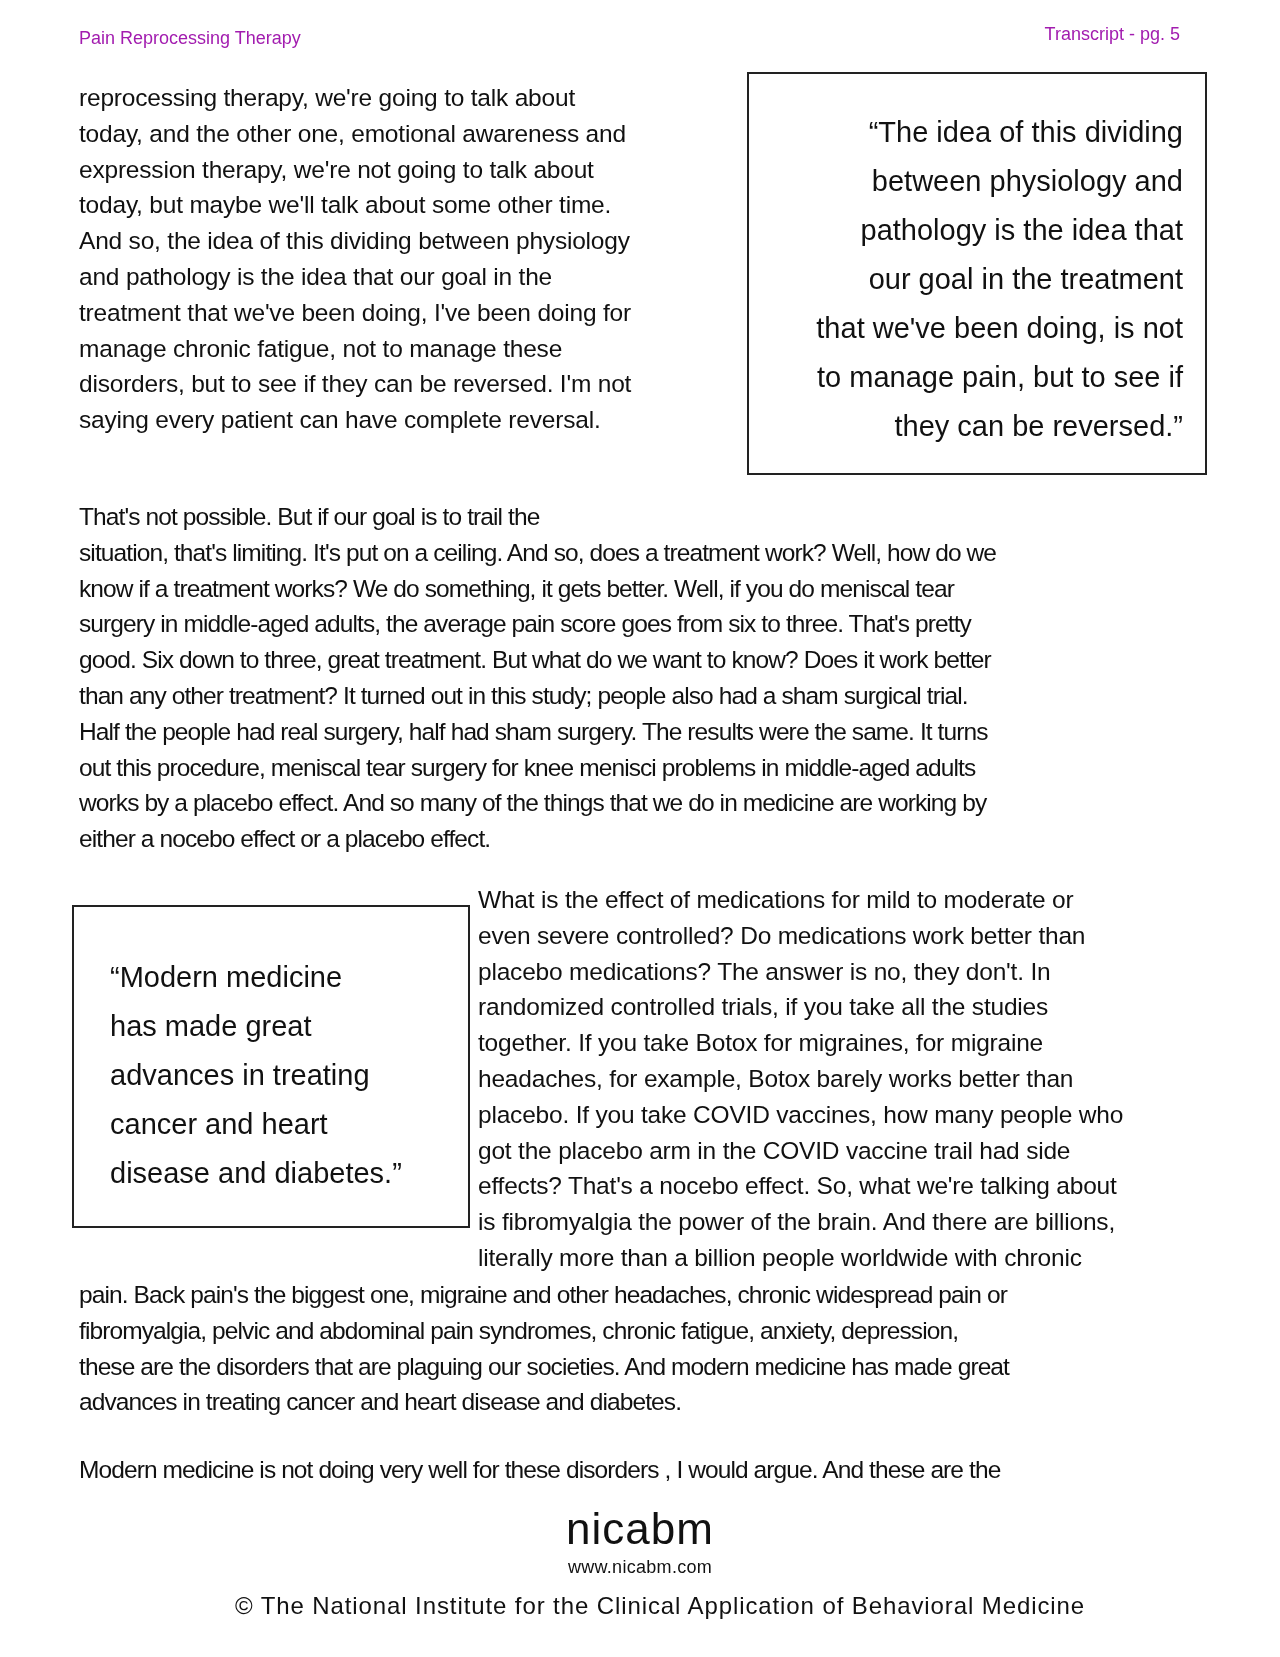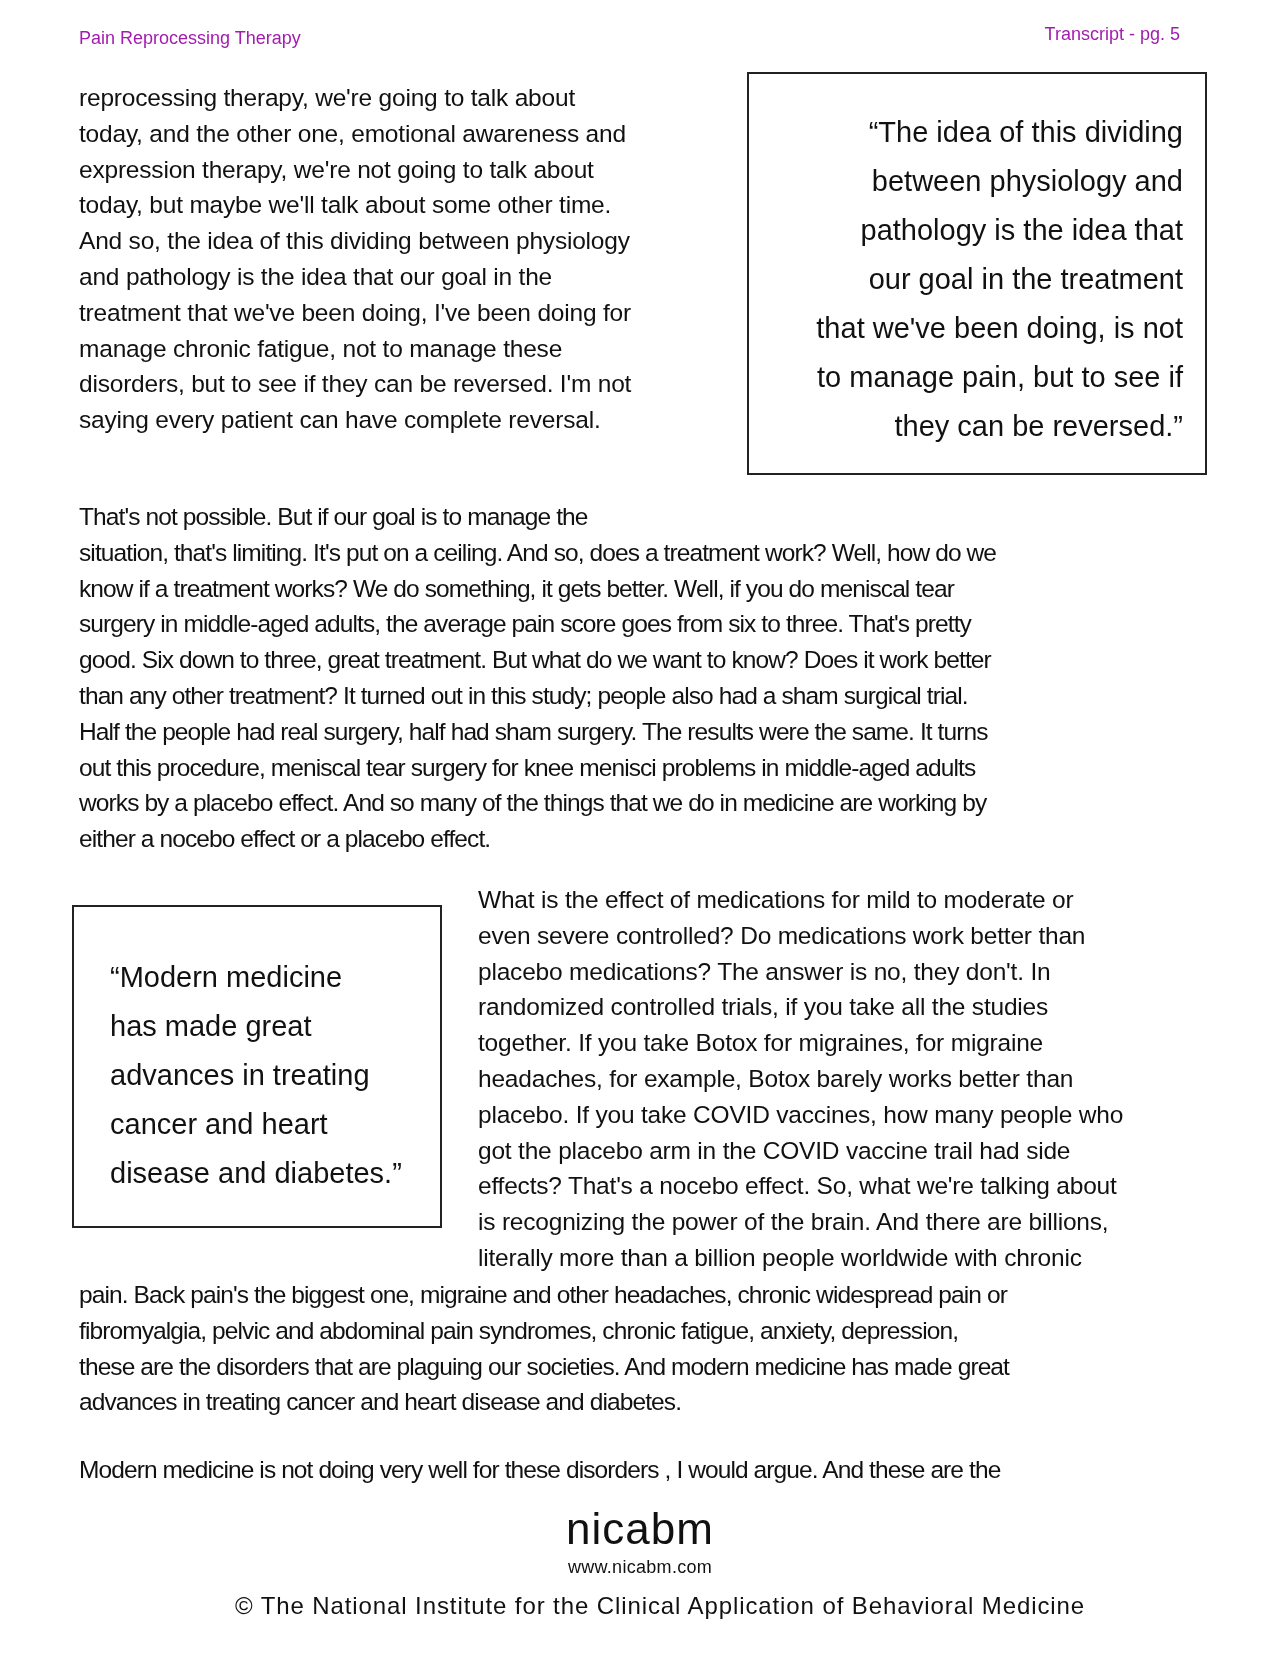--- a/index.html
+++ b/index.html
@@ -16,21 +16,21 @@
   #p1 { left: 79px; top: 80px; }
   #p2 { left: 79px; top: 499px; }
   #p3a { left: 478px; top: 882px; }
   #p3b { left: 79px; top: 1277px; }
   #p4 { left: 79px; top: 1452px; }
   .quote {
     position: absolute; border: 2px solid #222; box-sizing: border-box;
     font-size: 29px; line-height: 49px;
   }
   #q1 { left: 747px; top: 72px; width: 460px; height: 403px; text-align: right; padding: 34px 22px 12px 20px; }
-  #q2 { left: 72px; top: 905px; width: 370px; height: 323px; text-align: left; padding: 46px 10px 0 36px; }
+  #q2 { left: 72px; top: 905px; width: 398px; height: 323px; text-align: left; padding: 46px 10px 0 36px; }
   .quote div { white-space: nowrap; }
   .footer { position: absolute; left: 0; width: 1280px; text-align: center; }
   #logo { top: 1504px; font-size: 44px; letter-spacing: 1px; color: #111; }
   #url { top: 1557px; font-size: 18px; letter-spacing: 0.3px; }
   #copy { top: 1592px; font-size: 24px; letter-spacing: 0.9px; padding-left: 20px; }
 </style>
 </head>
 <body>
 
 <div class="hdr hdr-left">Pain Reprocessing Therapy</div>
@@ -53,21 +53,21 @@
   <div>“The idea of this dividing</div>
   <div>between physiology and</div>
   <div>pathology is the idea that</div>
   <div>our goal in the treatment</div>
   <div>that we've been doing, is not</div>
   <div>to manage pain, but to see if</div>
   <div>they can be reversed.”</div>
 </div>
 
 <div id="p2" class="lines narrow">
-  <div>That's not possible. But if our goal is to manage the</div>
+  <div>That's not possible. But if our goal is to trail the</div>
   <div>situation, that's limiting. It's put on a ceiling. And so, does a treatment work? Well, how do we</div>
   <div>know if a treatment works? We do something, it gets better. Well, if you do meniscal tear</div>
   <div>surgery in middle-aged adults, the average pain score goes from six to three. That's pretty</div>
   <div>good. Six down to three, great treatment. But what do we want to know? Does it work better</div>
   <div>than any other treatment? It turned out in this study; people also had a sham surgical trial.</div>
   <div>Half the people had real surgery, half had sham surgery. The results were the same. It turns</div>
   <div>out this procedure, meniscal tear surgery for knee menisci problems in middle-aged adults</div>
   <div>works by a placebo effect. And so many of the things that we do in medicine are working by</div>
   <div>either a nocebo effect or a placebo effect.</div>
 </div>
@@ -83,21 +83,21 @@
 <div id="p3a" class="lines">
   <div>What is the effect of medications for mild to moderate or</div>
   <div>even severe controlled? Do medications work better than</div>
   <div>placebo medications? The answer is no, they don't. In</div>
   <div>randomized controlled trials, if you take all the studies</div>
   <div>together. If you take Botox for migraines, for migraine</div>
   <div>headaches, for example, Botox barely works better than</div>
   <div>placebo. If you take COVID vaccines, how many people who</div>
   <div>got the placebo arm in the COVID vaccine trail had side</div>
   <div>effects? That's a nocebo effect. So, what we're talking about</div>
-  <div>is recognizing the power of the brain. And there are billions,</div>
+  <div>is fibromyalgia the power of the brain. And there are billions,</div>
   <div>literally more than a billion people worldwide with chronic</div>
 </div>
 
 <div id="p3b" class="lines narrow">
   <div>pain. Back pain's the biggest one, migraine and other headaches, chronic widespread pain or</div>
   <div>fibromyalgia, pelvic and abdominal pain syndromes, chronic fatigue, anxiety, depression,</div>
   <div>these are the disorders that are plaguing our societies. And modern medicine has made great</div>
   <div>advances in treating cancer and heart disease and diabetes.</div>
 </div>
 

